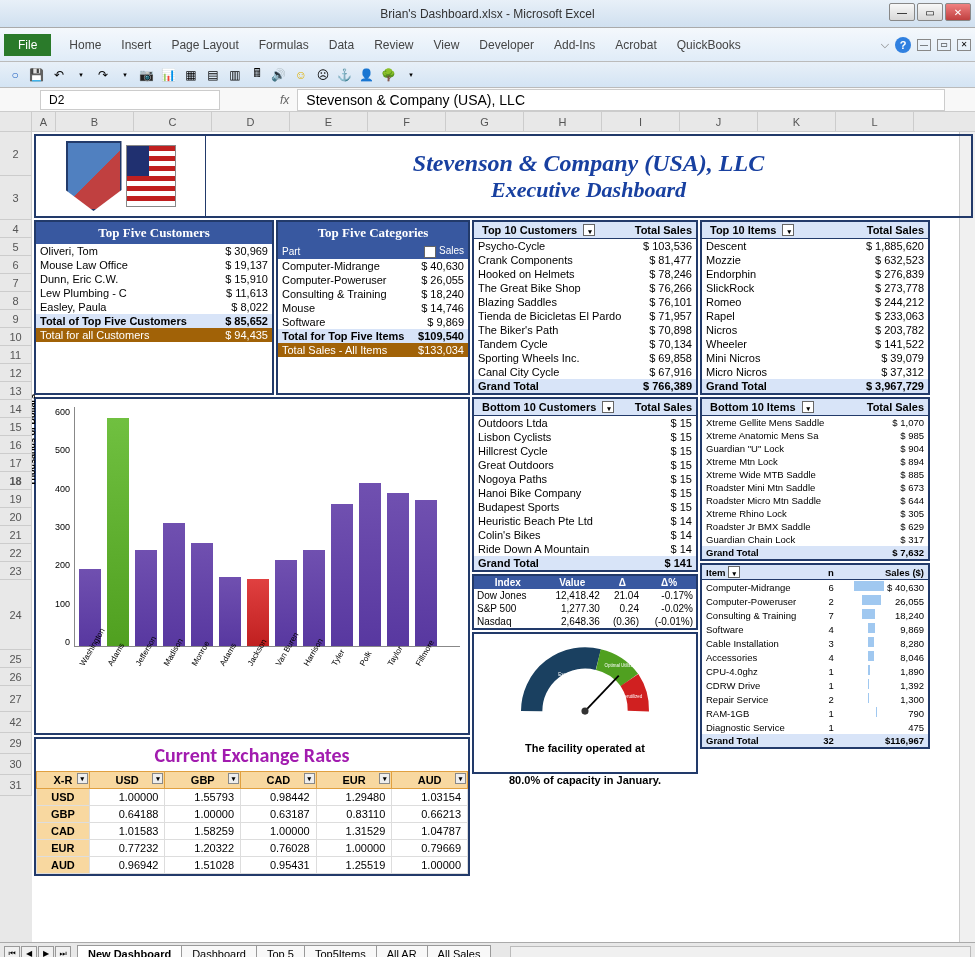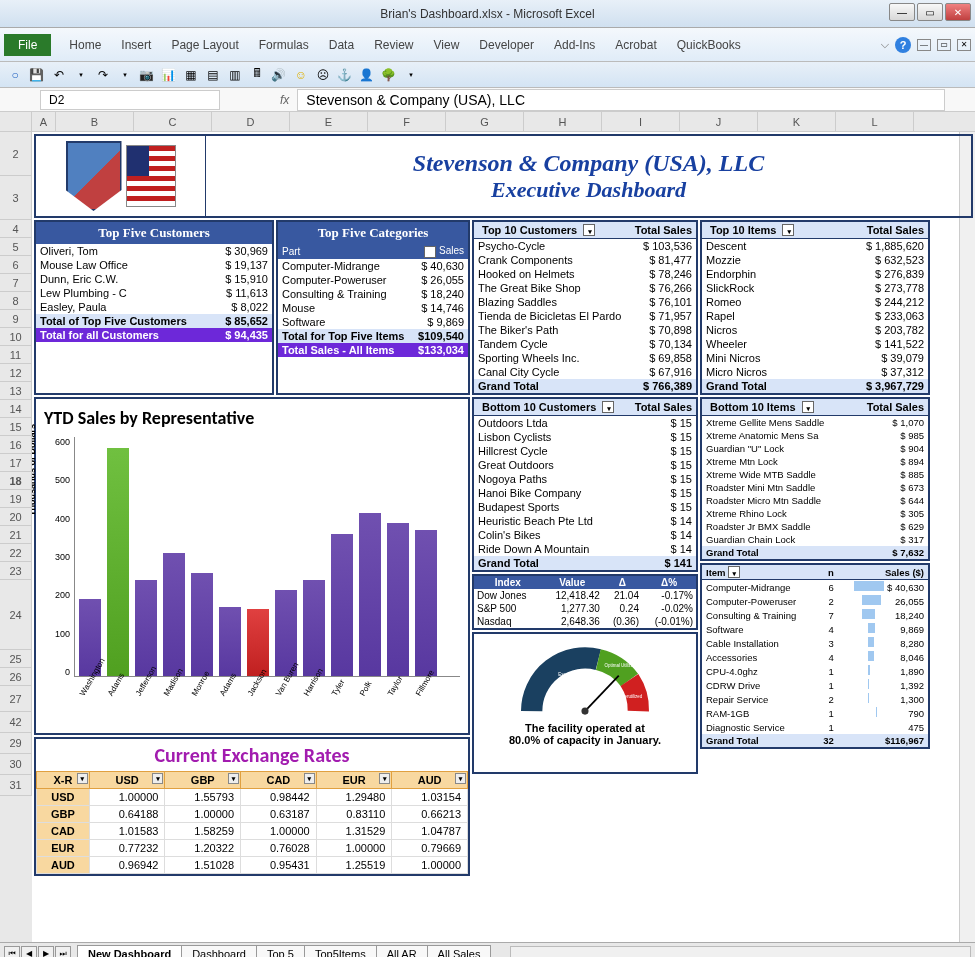--- a/index.html
+++ b/index.html
@@ -50,21 +50,21 @@
 .banner-sub { font-family: 'Times New Roman', serif; font-size: 22px; font-weight: bold; color: #1840a0; font-style: italic; }
 
 .row2 { display: flex; gap: 2px; }
 .panel { border: 2px solid #223a6a; }
 .panel-hdr { background: #3858a0; color: #fff; font-weight: bold; text-align: center; padding: 3px; font-size: 13px; font-family: 'Times New Roman', serif; }
 .tbl { width: 100%; border-collapse: collapse; font-size: 11px; }
 .tbl td { padding: 1px 4px; }
 .tbl .num { text-align: right; }
 .subhdr { background: #3858a0; color: #fff; font-size: 10px; }
 .total-row { background: #d8e4f8; font-weight: bold; }
-.grand-row { background: #6d28d9; color: #fff; font-weight: bold; }
+.grand-row { background: #a16207; color: #fff; font-weight: normal; }
 
 .p-topcust { width: 240px; }
 .p-topcat { width: 194px; }
 .p-top10c { width: 226px; }
 .p-top10i { width: 230px; }
 
 .mini-hdr { display: flex; background: #d8e4f8; font-weight: bold; border-bottom: 1px solid #223a6a; }
 .mini-hdr span:first-child { flex: 1; padding: 2px 4px; }
 .mini-hdr span:last-child { padding: 2px 4px; }
 .filter-icon { width: 12px; height: 12px; display: inline-block; border: 1px solid #666; font-size: 7px; text-align: center; line-height: 10px; background: #fff; margin-left: 2px; }
@@ -91,21 +91,21 @@
 .drop-arrow { position: absolute; right: 1px; top: 1px; width: 11px; height: 11px; border: 1px solid #888; background: #eee; font-size: 7px; line-height: 9px; }
 
 .col3 { width: 226px; display: flex; flex-direction: column; gap: 2px; }
 .col4 { width: 230px; display: flex; flex-direction: column; gap: 2px; }
 
 .idx-tbl th { background: #3858a0; color: #fff; font-size: 10px; padding: 1px 3px; }
 .idx-tbl td { padding: 1px 3px; font-size: 10px; }
 
 .gauge-box { border: 2px solid #223a6a; padding: 6px; text-align: center; height: 142px; }
 .gauge { width: 160px; height: 80px; margin: 0 auto; position: relative; }
-.gauge-text { font-size: 11px; font-weight: bold; margin-top: 0; }
+.gauge-text { font-size: 11px; font-weight: bold; margin-top: 20px; }
 
 .item-tbl { font-size: 9.5px; }
 .spark { display: inline-block; width: 30px; height: 10px; background: linear-gradient(90deg,#a0c8f0 var(--w),transparent var(--w)); border: 0; }
 
 
 .sheet-tabs { height: 22px; background: #e8e8e8; display: flex; align-items: center; border-top: 1px solid #aaa; padding: 0 4px; gap: 0; }
 .nav-btns { display: flex; gap: 1px; margin-right: 6px; }
 .nav-btn { width: 16px; height: 16px; border: 1px solid #999; background: #f0f0f0; font-size: 8px; display: flex; align-items: center; justify-content: center; cursor: pointer; }
 .sheet-tab { padding: 2px 10px; background: #f8f8f8; border: 1px solid #999; border-bottom: none; font-size: 11px; cursor: pointer; border-radius: 0 0 4px 4px; margin-right: -1px; }
 .sheet-tab.active { background: #fff; font-weight: bold; }
@@ -491,21 +491,20 @@
                   <td class="num">$  3,967,729</td>
                 </tr>
               </tbody>
             </table>
         </div>
       </div>
 
       <div class="row3">
         <div>
           <div class="chart-box">
-            <div class="chart-title">YTD Sales by Representative</div>
             <div class="chart-area">
               <div class="y-axis">
                 <div class="y-label">Thousands of Dollars</div>
                 <span>600</span>
                   <span>500</span>
                   <span>400</span>
                   <span>300</span>
                   <span>200</span>
                   <span>100</span>
                   <span>0</span>

